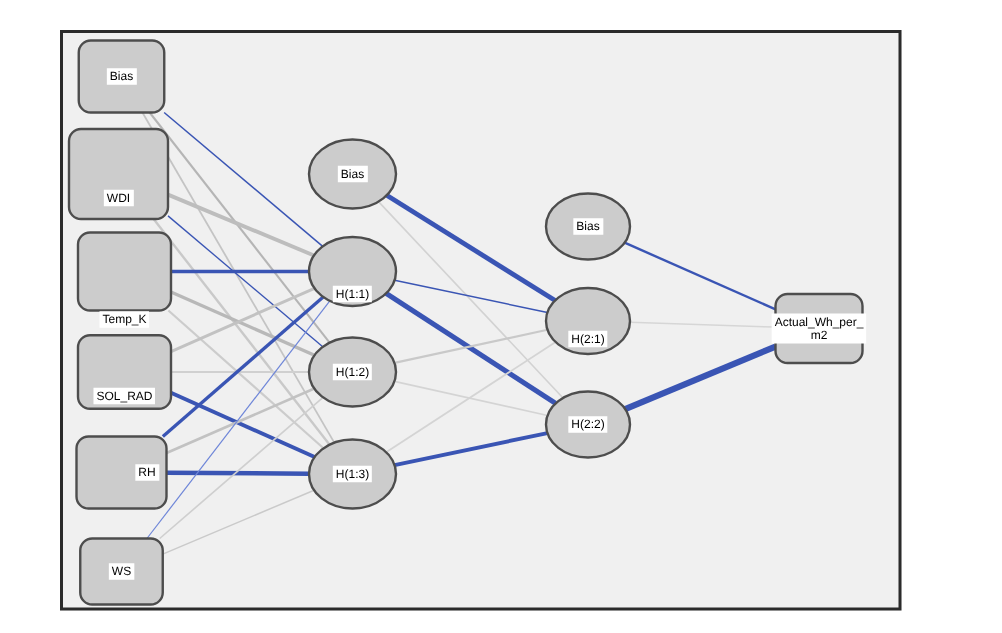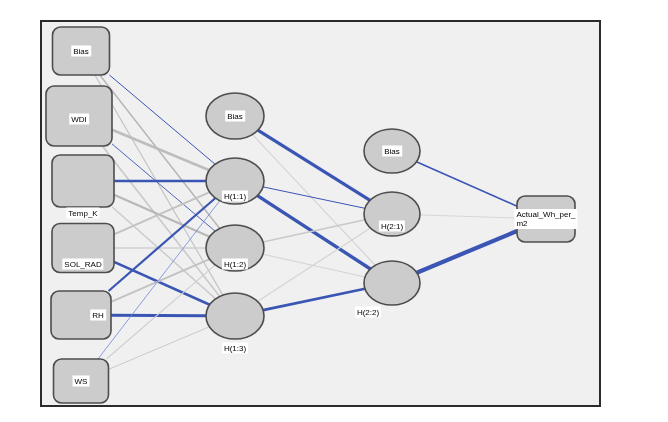--- a/index.html
+++ b/index.html
@@ -33,20 +33,21 @@
     width: 668px;
     height: 422px;
     pointer-events: none;
   }
   .node-label {
     position: absolute;
     background: #ffffff;
     color: #000000;
     font-size: 8px;
     line-height: 9px;
+    text-align: center;
     white-space: pre;
     padding: 1px 2px;
     box-sizing: border-box;
     transform: translate(-50%, -50%);
     font-family: "Liberation Sans", sans-serif;
   }
 </style>
 </head>
 <body>
 
@@ -99,29 +100,29 @@
         <ellipse cx="235" cy="316" rx="29" ry="23" fill="#cccccc" stroke="#4d4d4d" stroke-width="1.6"></ellipse>
         <ellipse cx="392" cy="151" rx="28" ry="22" fill="#cccccc" stroke="#4d4d4d" stroke-width="1.6"></ellipse>
         <ellipse cx="392" cy="214" rx="28" ry="22" fill="#cccccc" stroke="#4d4d4d" stroke-width="1.6"></ellipse>
         <ellipse cx="392" cy="283" rx="28" ry="22" fill="#cccccc" stroke="#4d4d4d" stroke-width="1.6"></ellipse>
         <rect x="517" y="196" width="58" height="46" rx="8" ry="8" fill="#cccccc" stroke="#4d4d4d" stroke-width="1.6"></rect>
       </g>
   </svg>
 
   <div id="labels-layer">
       <div class="node-label" style="left: 81px; top: 51px;">Bias</div>
-      <div class="node-label" style="left: 79px; top: 119px;">WDI</div>
+      <div class="node-label" style="left: 79px; top: 132px;">WDI</div>
       <div class="node-label" style="left: 83px; top: 181px; margin-top: 32px;">Temp_K</div>
       <div class="node-label" style="left: 83px; top: 264px;">SOL_RAD</div>
       <div class="node-label" style="left: 98px; top: 315px;">RH</div>
       <div class="node-label" style="left: 81px; top: 381px;">WS</div>
       <div class="node-label" style="left: 235px; top: 116px;">Bias</div>
       <div class="node-label" style="left: 235px; top: 181px; margin-top: 15px;">H(1:1)</div>
-      <div class="node-label" style="left: 235px; top: 264px;">H(1:2)</div>
-      <div class="node-label" style="left: 235px; top: 316px; margin-top: 32px;">H(1:3)</div>
+      <div class="node-label" style="left: 235px; top: 248px;">H(1:2)</div>
+      <div class="node-label" style="left: 235px; top: 316px;">H(1:3)</div>
       <div class="node-label" style="left: 392px; top: 151px;">Bias</div>
       <div class="node-label" style="left: 392px; top: 226px;">H(2:1)</div>
-      <div class="node-label" style="left: 368px; top: 283px; margin-top: 29px;">H(2:2)</div>
+      <div class="node-label" style="left: 392px; top: 283px;">H(2:2)</div>
       <div class="node-label" style="left: 546px; top: 219px;">Actual_Wh_per_
 m2</div>
     </div>
 
 </div>
 
 </body></html>

